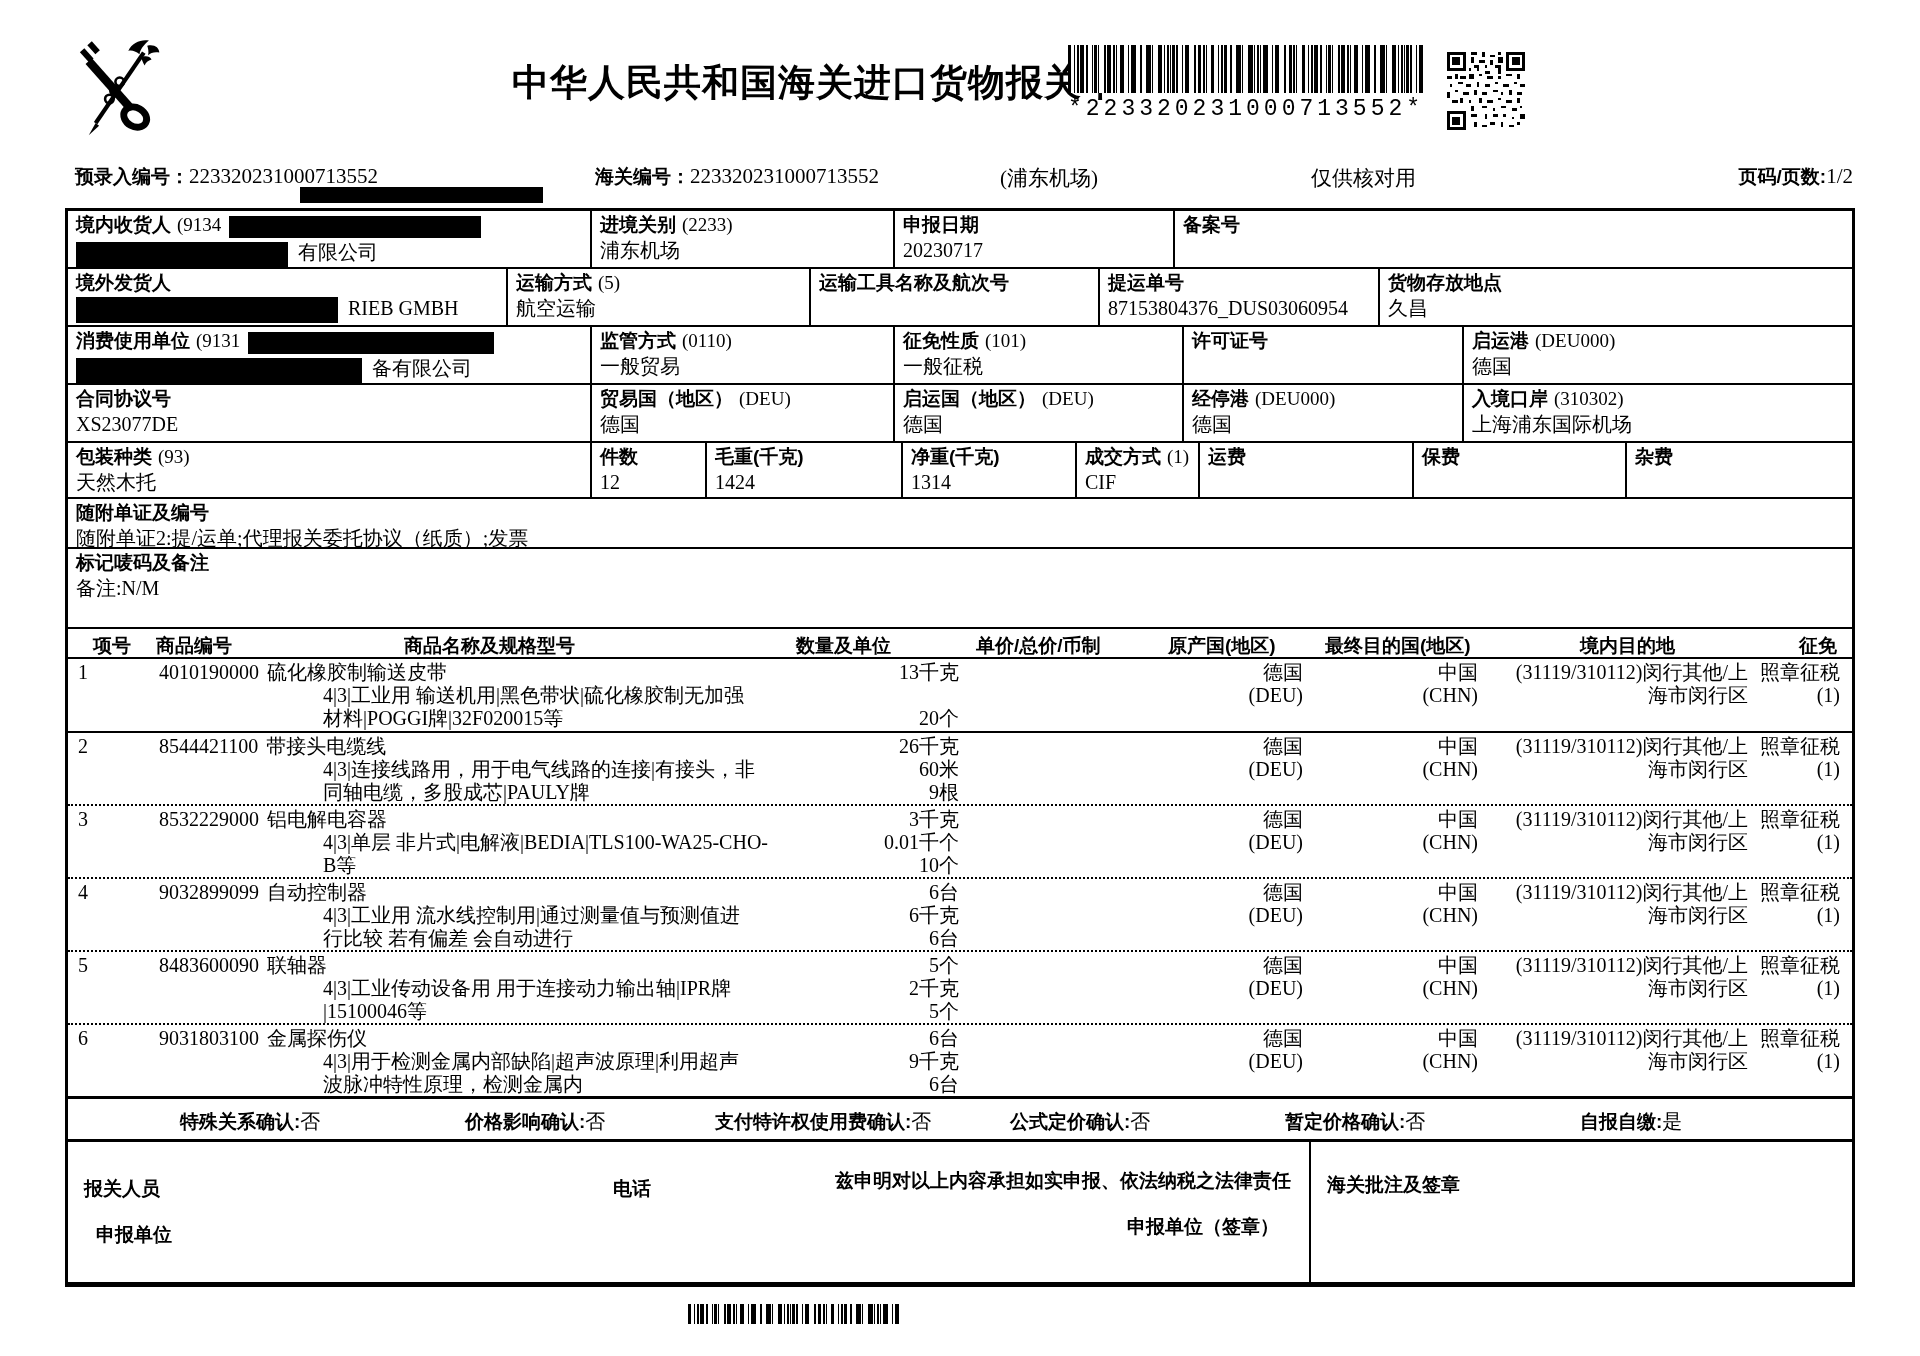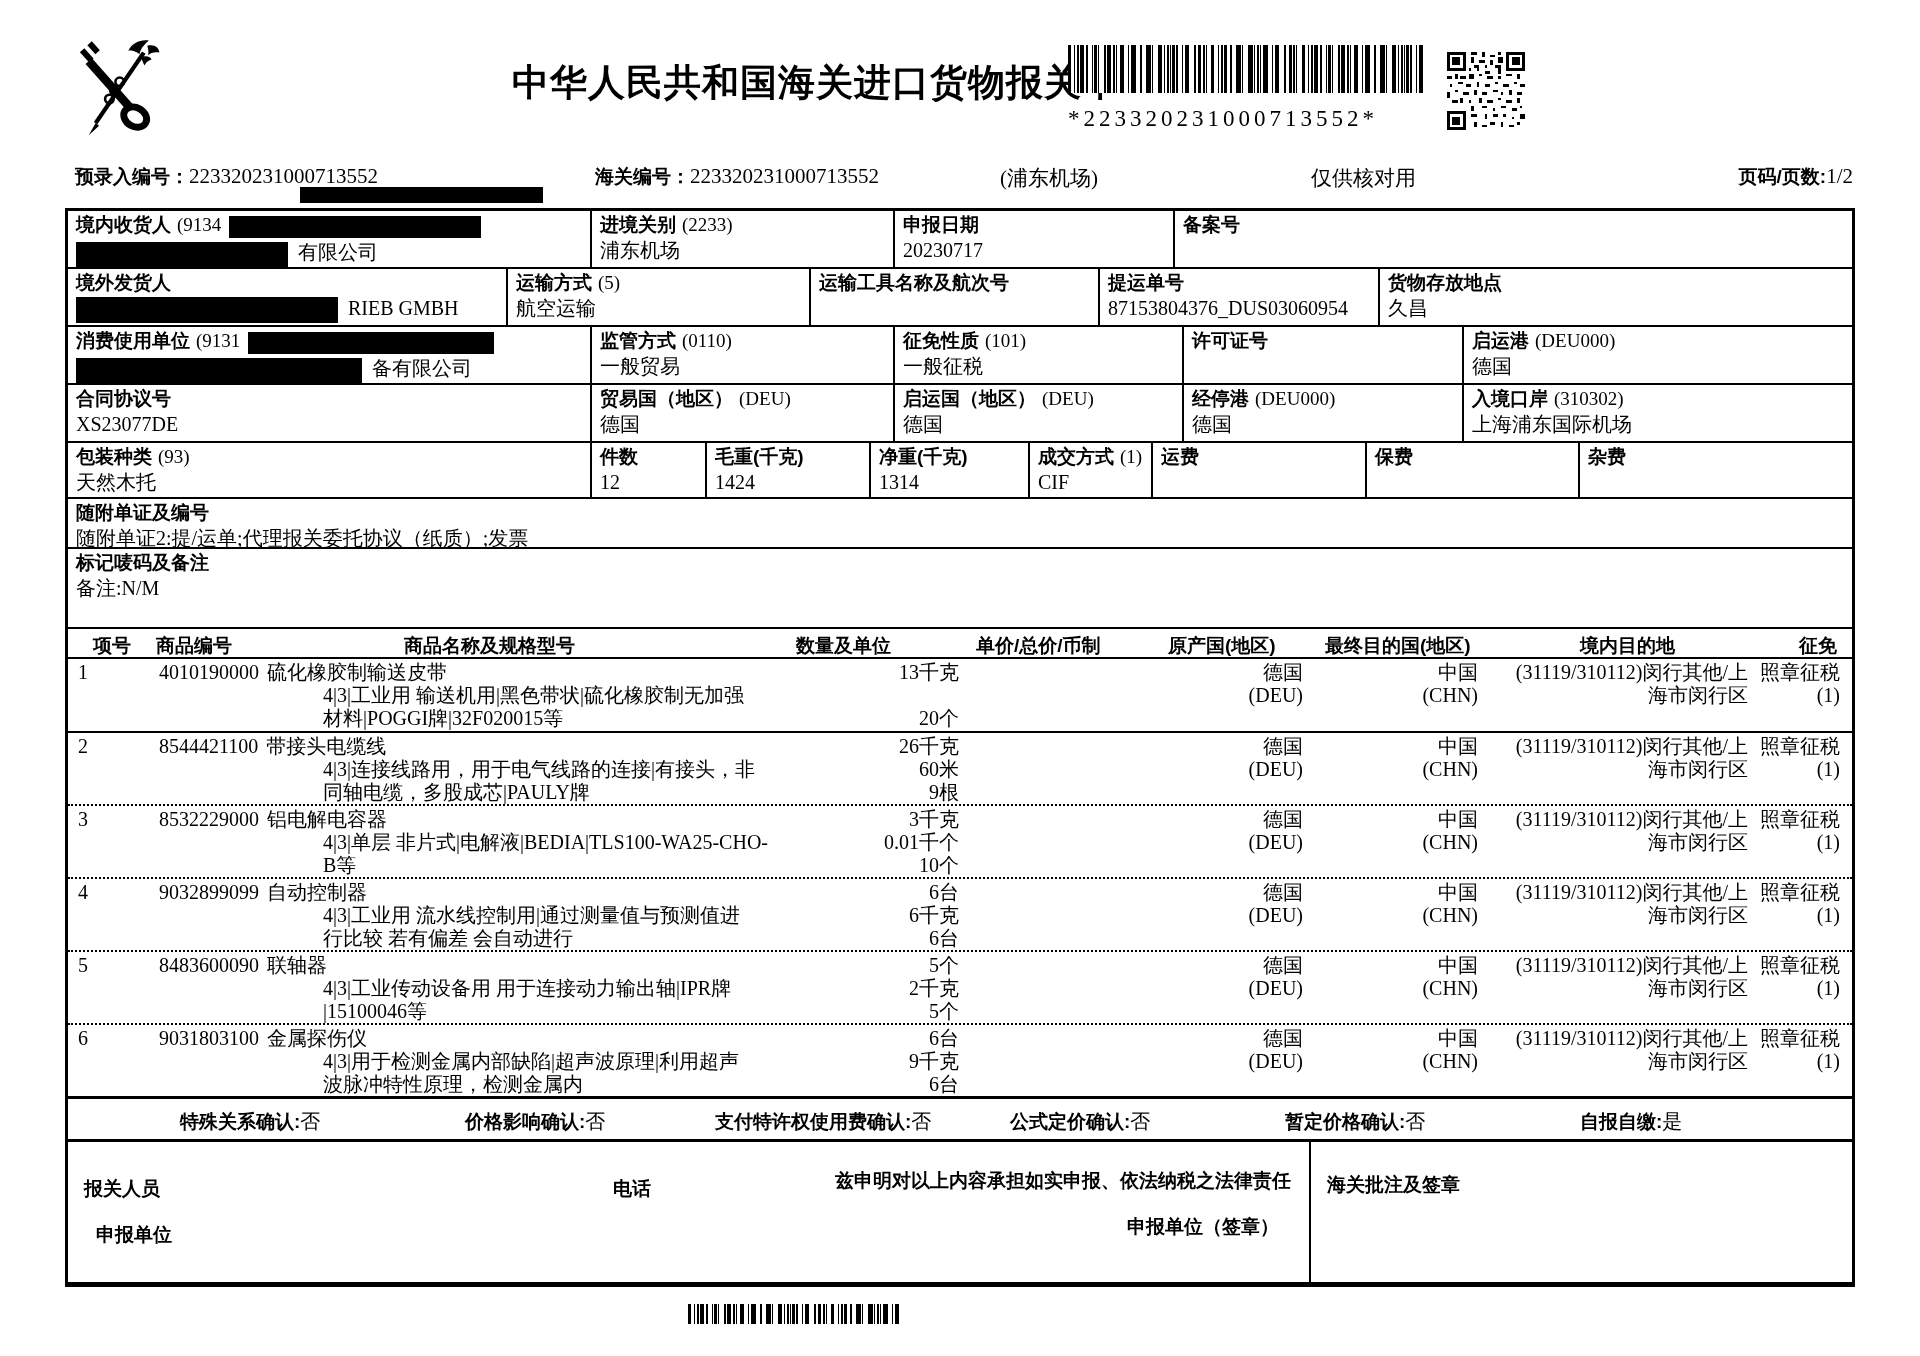--- a/index.html
+++ b/index.html
@@ -11,22 +11,22 @@
   .redact{display:inline-block;background:#000;vertical-align:middle}
 
   .emblem{position:absolute;left:75px;top:38px;width:86px;height:98px}
   .title{position:absolute;left:512px;top:58px;font-size:37px;font-weight:900;
          font-family:"Liberation Sans","DejaVu Sans",sans-serif;letter-spacing:1px;white-space:nowrap}
   .barcode-top{position:absolute;left:1068px;top:45px;width:356px}
   .bars{height:48px;background-color:#fff;background-image:
      repeating-linear-gradient(90deg,#000 0 2px,rgba(0,0,0,0) 2px 9px),
      repeating-linear-gradient(90deg,#000 0 3px,rgba(0,0,0,0) 3px 13px),
      repeating-linear-gradient(90deg,#000 0 1px,rgba(0,0,0,0) 1px 6px)}
-  .barcode-text{font-family:Liberation Serif, serif;font-size:23px;
-                letter-spacing:4px;margin-top:13px;white-space:nowrap}
+  .barcode-text{font-family:Liberation Mono, monospace;font-size:23px;
+                letter-spacing:4px;margin-top:3px;white-space:nowrap}
   .qr{position:absolute;left:1447px;top:52px;width:78px;height:78px}
 
   .topline{position:absolute;left:65px;top:164px;width:1790px;height:28px;font-size:21px}
   .topline .tl{position:absolute;top:0;white-space:nowrap}
 
   .main-table{position:absolute;left:65px;top:208px;width:1790px;
               border:3px solid #000;border-bottom-width:5px}
   .frow{display:flex;border-bottom:2px solid #000}
   .fcell{border-right:2px solid #000;padding:3px 8px;overflow:hidden;line-height:1.15}
   .fcell:last-child{border-right:none}
@@ -212,25 +212,25 @@
 
     <div class="frow" style="height:56px">
       <div class="fcell" style="width:524px">
         <div class="flab"><span class="lbl">包装种类</span><span class="fcode">(93)</span></div>
         <div class="fval">天然木托</div>
       </div>
       <div class="fcell" style="width:115px">
         <div class="flab"><span class="lbl">件数</span></div>
         <div class="fval">12</div>
       </div>
-      <div class="fcell" style="width:164px">
+      <div class="fcell" style="width:196px">
         <div class="flab"><span class="lbl">毛重(千克)</span></div>
         <div class="fval">1424</div>
       </div>
-      <div class="fcell" style="width:159px">
+      <div class="fcell" style="width:174px">
         <div class="flab"><span class="lbl">净重(千克)</span></div>
         <div class="fval">1314</div>
       </div>
       <div class="fcell" style="width:123px">
         <div class="flab"><span class="lbl">成交方式</span><span class="fcode">(1)</span></div>
         <div class="fval">CIF</div>
       </div>
       <div class="fcell" style="width:214px">
         <div class="flab"><span class="lbl">运费</span></div>
         <div class="fval"></div>

